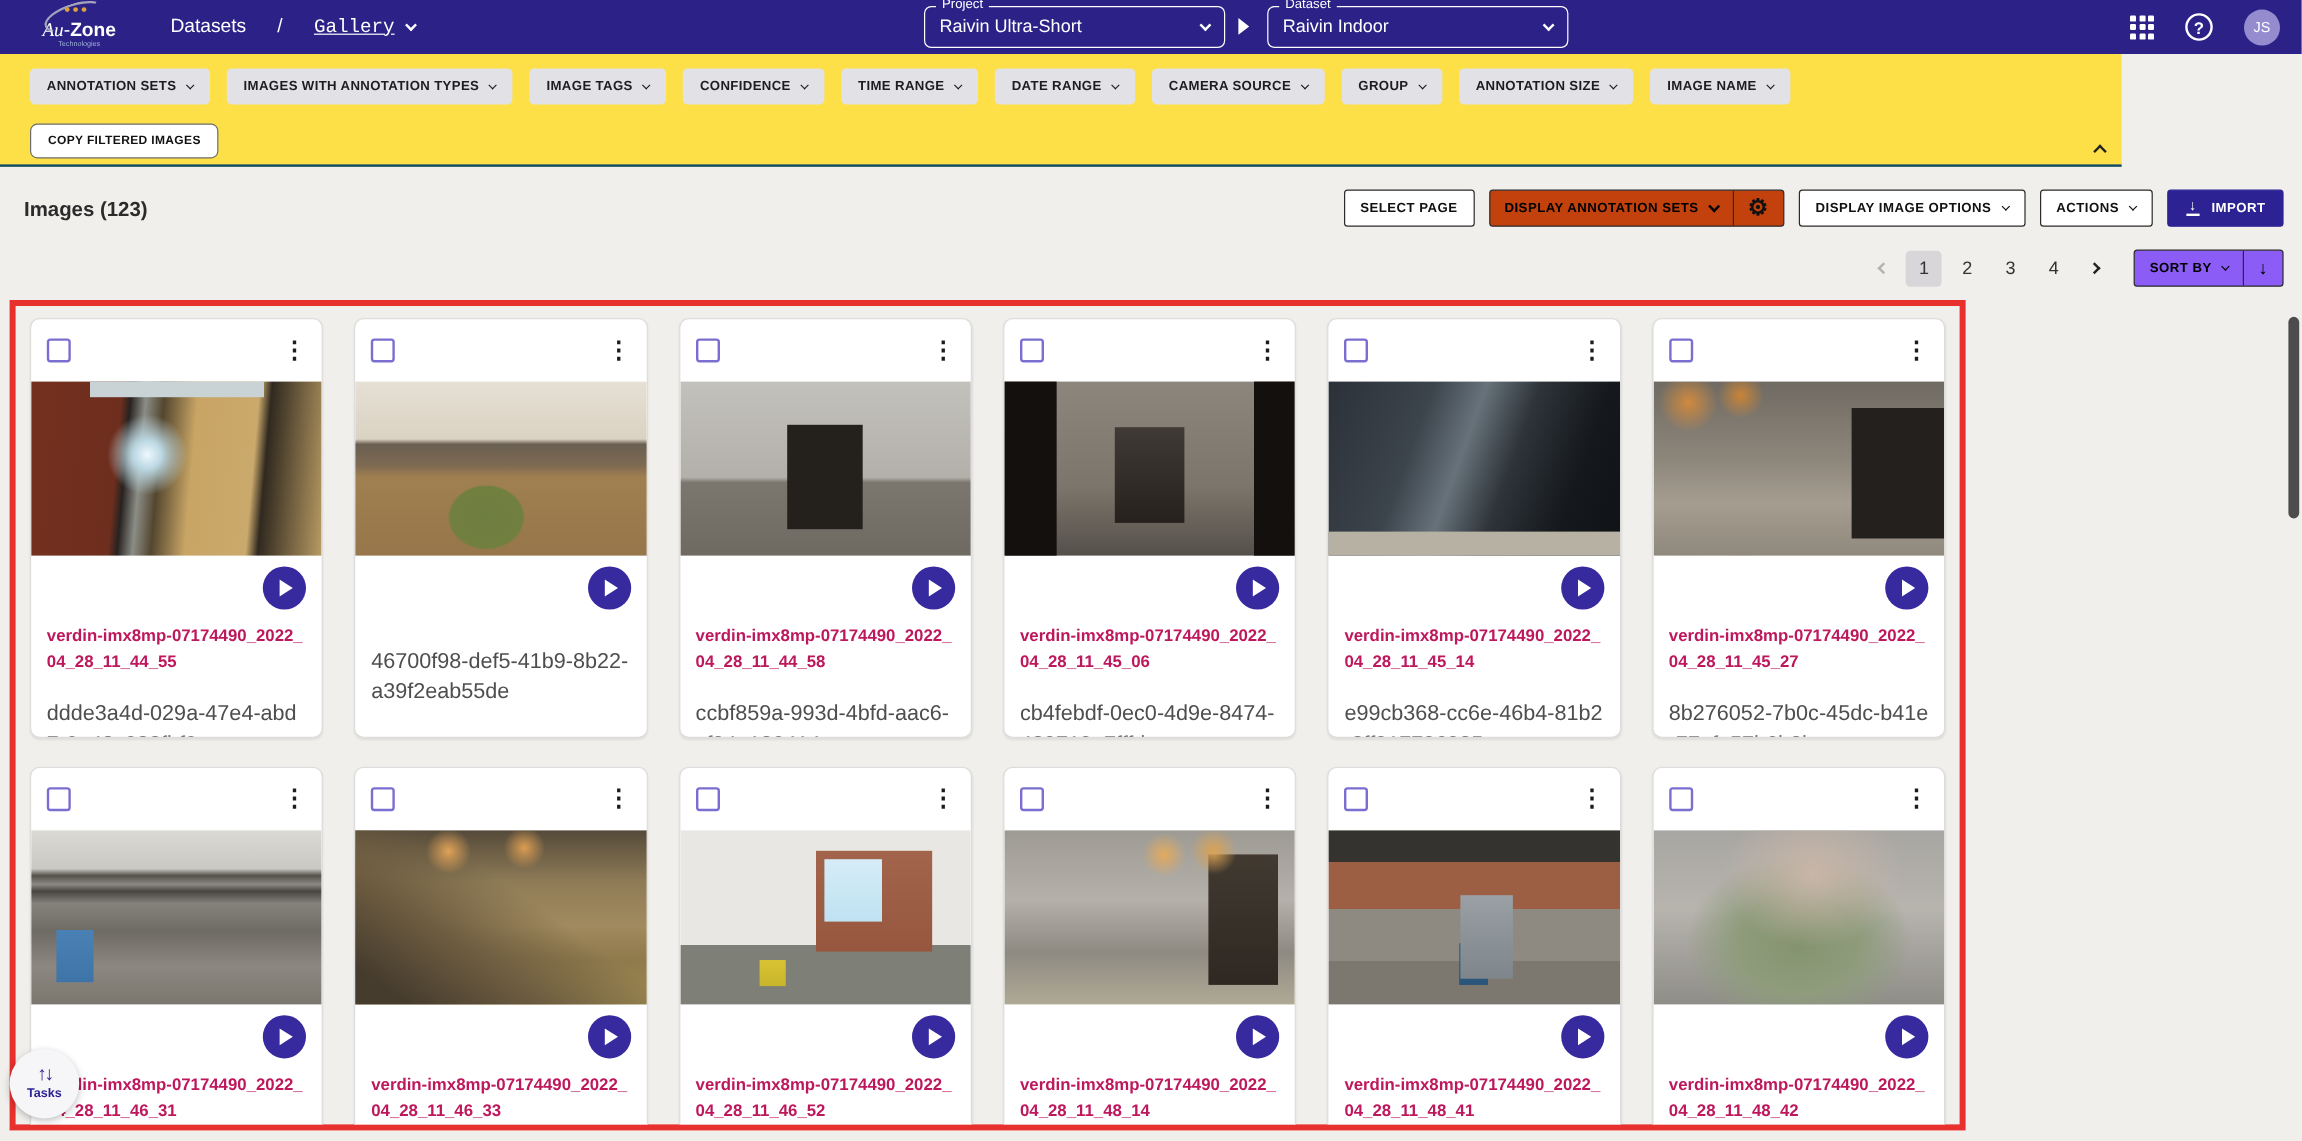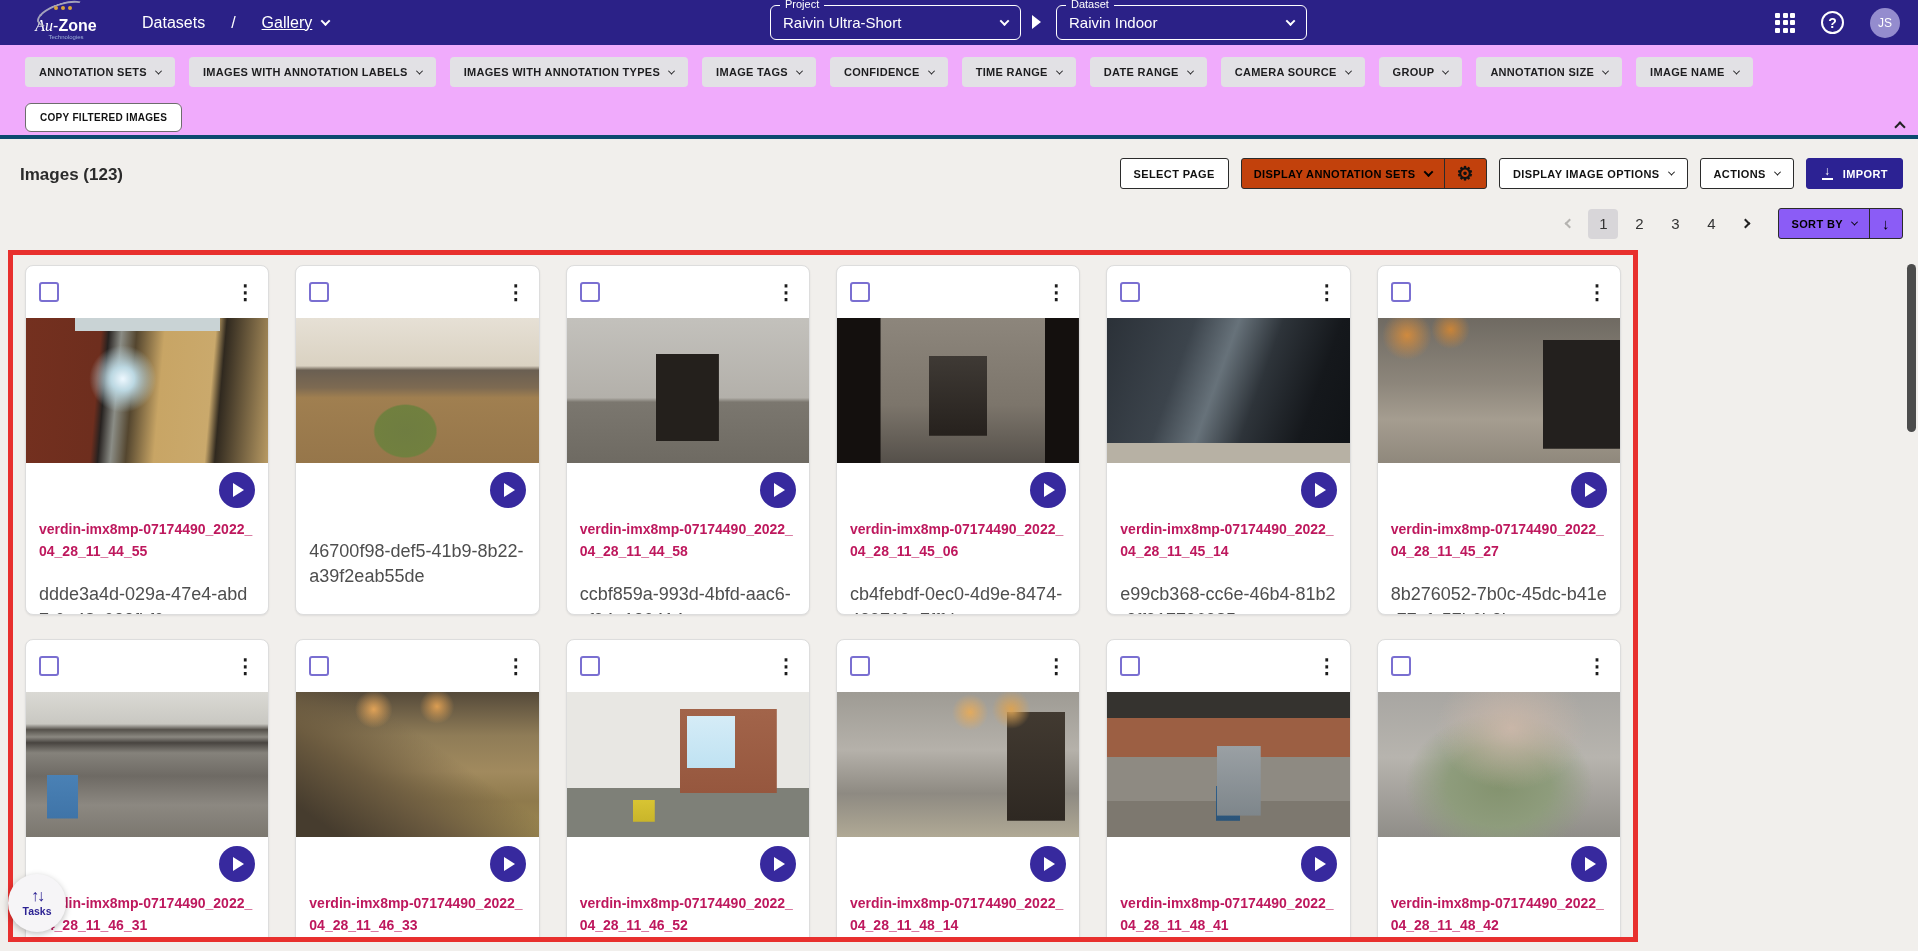--- a/index.html
+++ b/index.html
@@ -13,43 +13,43 @@
   .logo-swoosh { position:absolute; left:18px; top:-2px; width:52px; height:22px;
                  border:2px solid #b9b9c6; border-color:#b9b9c6 transparent transparent #b9b9c6;
                  border-radius:50%; transform:rotate(-18deg); opacity:.85; }
   .logo-dots { position:absolute; left:36px; top:1px; display:flex; gap:3px; }
   .logo-dots i { width:4px; height:4px; border-radius:50%; background:#d9a33a; }
   .logo-text { font-size:16px; margin-top:12px; }
   .logo-text .au { font-family:"Liberation Serif", serif; font-style:italic; }
   .logo-text .zone { font-weight:bold; }
   .logo-sub { font-size:6px; color:#9db0d8; margin-top:-1px; }
   .crumbs { display:flex; align-items:center; gap:26px; margin-left:28px; font-size:16px; }
-  .crumb-current { text-decoration:underline; display:flex; align-items:center; gap:10px; }
+  .crumb-current { text-decoration:underline; display:flex; align-items:center; gap:10px;font-family:Liberation Mono, monospace; }
   .chev { width:7px; height:7px; border-right:2px solid currentColor; border-bottom:2px solid currentColor;
           display:inline-block; transform:rotate(45deg) translate(-1px,-1px); }
   .chev-up { transform:rotate(-135deg); }
   .hdr-select { position:absolute; top:5px; height:35px; width:251px; border:1.5px solid #fff;
                 border-radius:6px; display:flex; align-items:center; padding:0 12px; cursor:pointer; }
   .hdr-select .val { font-size:15px; flex:1; white-space:nowrap; }
   .hdr-select .lbl { position:absolute; top:-8px; left:9px; font-size:11px; background:#2b2187; padding:0 5px; }
   .sel-project { left:770px; } .sel-dataset { left:1056px; }
   .hdr-arrow { position:absolute; left:1032px; top:15px; width:0; height:0;
                border-left:9px solid #fff; border-top:7px solid transparent; border-bottom:7px solid transparent; }
   .hdr-right { position:absolute; right:18px; top:0; height:45px; display:flex; align-items:center; gap:26px; }
   .apps-icon { display:grid; grid-template-columns:repeat(3,5px); grid-gap:2.5px; cursor:pointer; }
   .apps-icon i { width:5px; height:5px; background:#fff; border-radius:1px; }
   .help-icon { width:23px; height:23px; border:2px solid #fff; border-radius:50%;
                display:flex; align-items:center; justify-content:center;
                font-size:14px; font-weight:bold; cursor:pointer; }
   .avatar { width:30px; height:30px; border-radius:50%; background:#948cce; color:#fff;
             font-size:12px; display:flex; align-items:center; justify-content:center; cursor:pointer; }
 
   
-  .filterbar { position:absolute; left:0; top:45px; width:1918px; height:94px;
-               background:#f0abfc; border-bottom:4px solid #0c4a6e; }
+  .filterbar { position:absolute; left:0; top:45px; width:1768px; height:94px;
+               background:#fde047; border-bottom:2px solid #0c4a6e; }
   .chips { position:absolute; left:25px; top:12px; display:flex; gap:14px; }
   .chip { background:#e2e1e5; border-radius:4px; padding:9px 14px; font-size:11px; font-weight:bold;
           color:#1d1d1f; letter-spacing:.3px; display:flex; align-items:center; gap:9px;
           white-space:nowrap; cursor:pointer; }
   .chip .chev { width:5px; height:5px; border-width:1.5px; }
   .copy-btn { position:absolute; left:25px; top:58px; background:#fff; border:1.5px solid #6d6d6d;
               border-radius:6px; padding:8px 14px; font-size:10px; font-weight:bold; color:#111;
               letter-spacing:.3px; cursor:pointer; }
   .collapse { position:absolute; right:14px; top:72px; color:#222; cursor:pointer; }
   .collapse .chev { width:8px; height:8px; border-width:2.5px; }
@@ -167,24 +167,20 @@
   </div>
 </div>
 
 <div class="filterbar">
   <div class="chips" id="chips">
   <span class="chip">
     <span class="chip-label">ANNOTATION SETS</span>
     <span class="chev"></span>
   </span>
 
-  <span class="chip">
-    <span class="chip-label">IMAGES WITH ANNOTATION LABELS</span>
-    <span class="chev"></span>
-  </span>
 
   <span class="chip">
     <span class="chip-label">IMAGES WITH ANNOTATION TYPES</span>
     <span class="chev"></span>
   </span>
 
   <span class="chip">
     <span class="chip-label">IMAGE TAGS</span>
     <span class="chev"></span>
   </span>

